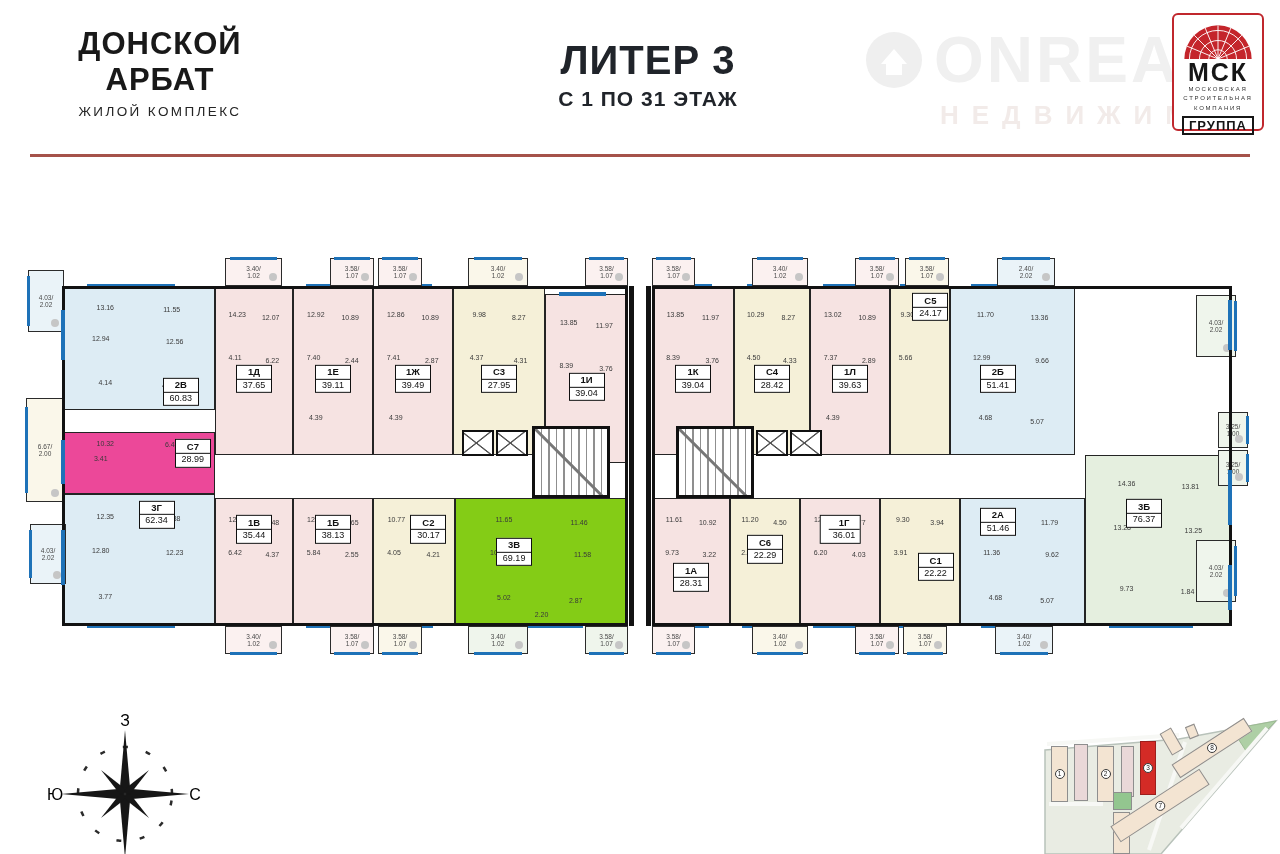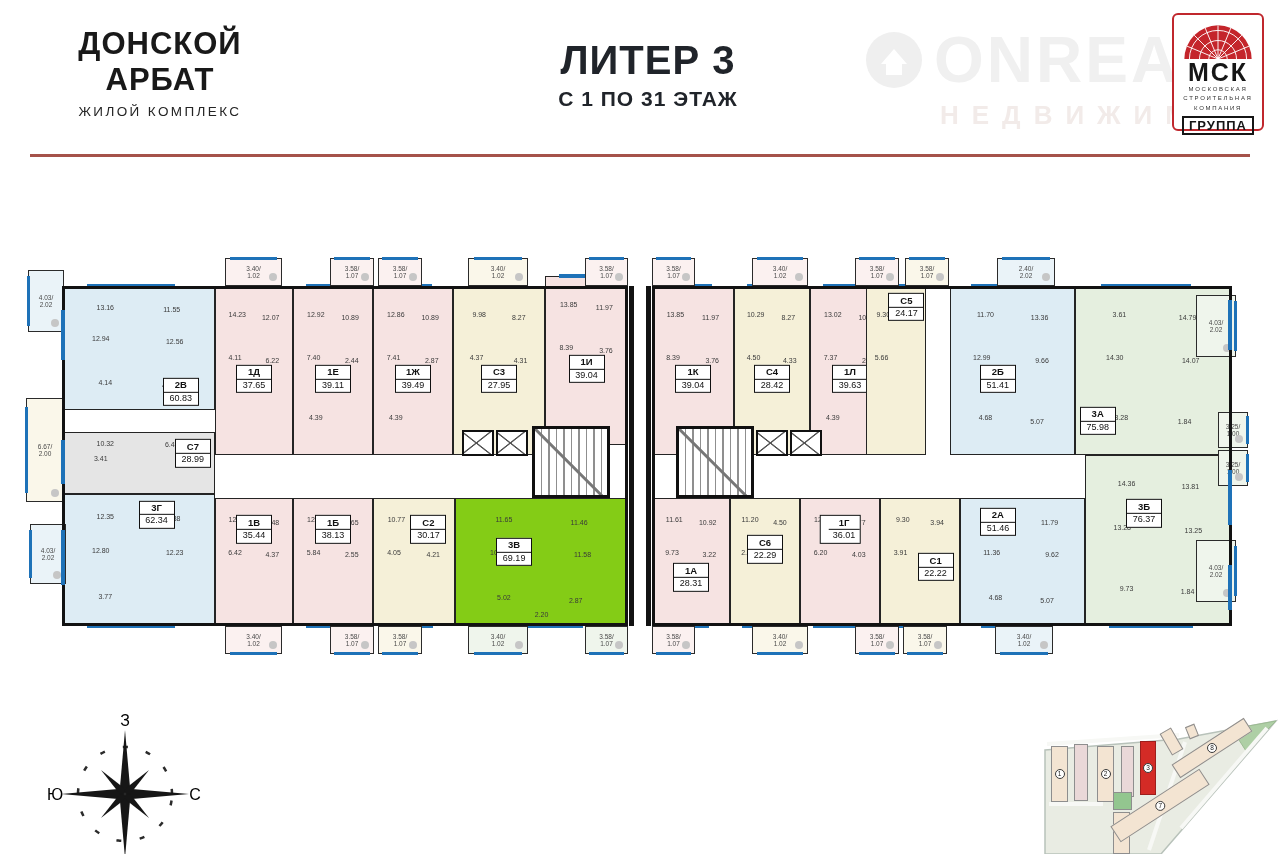--- a/index.html
+++ b/index.html
@@ -138,21 +138,21 @@
         <div class="room" style="left: 72%; top: 18%;">11.55</div>
         <div class="room" style="left: 25%; top: 42%;">12.94</div>
         <div class="room" style="left: 74%; top: 44%;">12.56</div>
         <div class="room" style="left: 28%; top: 78%;">4.14</div>
         <div class="room" style="left: 70%; top: 80%;">4.46</div>
         <div class="apt-label" style="left: 78%; top: 86%;">
           <div class="apt-id">2В</div>
           <div class="apt-area">60.83</div>
         </div>
       </div>
-      <div class="apt" style="left: 62px; top: 432px; width: 153px; height: 62px; background: #e5e5e5; padding-left: 28px;">
+      <div class="apt" style="left: 62px; top: 432px; width: 153px; height: 62px; background: #ec4899; padding-left: 28px;">
         <div class="room" style="left: 28%; top: 16%;">10.32</div>
         <div class="room" style="left: 72%; top: 18%;">6.42</div>
         <div class="room" style="left: 25%; top: 42%;">3.41</div>
         <div class="apt-label" style="left: 86%; top: 34%;">
           <div class="apt-id">С7</div>
           <div class="apt-area">28.99</div>
         </div>
       </div>
       <div class="apt" style="left: 62px; top: 494px; width: 153px; height: 132px; background: rgb(221, 236, 244);">
         <div class="wstrip" style="left: 16%; width: 58%; bottom: -3px;"></div>
@@ -205,21 +205,21 @@
         <div class="wstrip" style="left: 16%; width: 58%; top: -3px;"></div>
         <div class="room" style="left: 28%; top: 16%;">9.98</div>
         <div class="room" style="left: 72%; top: 18%;">8.27</div>
         <div class="room" style="left: 25%; top: 42%;">4.37</div>
         <div class="room" style="left: 74%; top: 44%;">4.31</div>
         <div class="apt-label" style="left: 50%; top: 55%;">
           <div class="apt-id">С3</div>
           <div class="apt-area">27.95</div>
         </div>
       </div>
-      <div class="apt" style="left: 545px; top: 276px; width: 83px; height: 169px; background: rgb(246, 227, 226);">
+      <div class="apt" style="left: 545px; top: 294px; width: 83px; height: 169px; background: rgb(246, 227, 226);">
         <div class="wstrip" style="left: 16%; width: 58%; top: -3px;"></div>
         <div class="room" style="left: 28%; top: 16%;">13.85</div>
         <div class="room" style="left: 72%; top: 18%;">11.97</div>
         <div class="room" style="left: 25%; top: 42%;">8.39</div>
         <div class="room" style="left: 74%; top: 44%;">3.76</div>
         <div class="apt-label" style="left: 50%; top: 55%;">
           <div class="apt-id">1И</div>
           <div class="apt-area">39.04</div>
         </div>
       </div>
@@ -297,54 +297,41 @@
         <div class="room" style="left: 28%; top: 16%;">13.02</div>
         <div class="room" style="left: 72%; top: 18%;">10.89</div>
         <div class="room" style="left: 25%; top: 42%;">7.37</div>
         <div class="room" style="left: 74%; top: 44%;">2.89</div>
         <div class="room" style="left: 28%; top: 78%;">4.39</div>
         <div class="apt-label" style="left: 50%; top: 55%;">
           <div class="apt-id">1Л</div>
           <div class="apt-area">39.63</div>
         </div>
       </div>
-      <div class="apt" style="left: 866px; top: 286px; width: 60px; height: 169px; background: rgb(245, 240, 216);">
+      <div class="apt" style="left: 890px; top: 286px; width: 60px; height: 169px; background: rgb(245, 240, 216);">
         <div class="wstrip" style="left: 16%; width: 58%; top: -3px;"></div>
         <div class="room" style="left: 28%; top: 16%;">9.30</div>
         <div class="room" style="left: 72%; top: 18%;">3.75</div>
         <div class="room" style="left: 25%; top: 42%;">5.66</div>
         <div class="apt-label" style="left: 68%; top: 12%;">
           <div class="apt-id">С5</div>
           <div class="apt-area">24.17</div>
         </div>
       </div>
       <div class="apt" style="left: 950px; top: 286px; width: 125px; height: 169px; background: rgb(221, 236, 244);">
         <div class="wstrip" style="left: 16%; width: 58%; top: -3px;"></div>
         <div class="room" style="left: 28%; top: 16%;">11.70</div>
         <div class="room" style="left: 72%; top: 18%;">13.36</div>
         <div class="room" style="left: 25%; top: 42%;">12.99</div>
         <div class="room" style="left: 74%; top: 44%;">9.66</div>
         <div class="room" style="left: 28%; top: 78%;">4.68</div>
         <div class="room" style="left: 70%; top: 80%;">5.07</div>
         <div class="apt-label" style="left: 38%; top: 55%;">
           <div class="apt-id">2Б</div>
           <div class="apt-area">51.41</div>
-        </div>
-      </div>
-      <div class="apt" style="left: 1075px; top: 286px; width: 157px; height: 169px; background: rgb(229, 239, 223);">
-        <div class="wstrip" style="left: 16%; width: 58%; top: -3px;"></div>
-        <div class="room" style="left: 28%; top: 16%;">3.61</div>
-        <div class="room" style="left: 72%; top: 18%;">14.79</div>
-        <div class="room" style="left: 25%; top: 42%;">14.30</div>
-        <div class="room" style="left: 74%; top: 44%;">14.07</div>
-        <div class="room" style="left: 28%; top: 78%;">13.28</div>
-        <div class="room" style="left: 70%; top: 80%;">1.84</div>
-        <div class="apt-label" style="left: 14%; top: 80%;">
-          <div class="apt-id">3А</div>
-          <div class="apt-area">75.98</div>
         </div>
       </div>
       <div class="apt" style="left: 652px; top: 498px; width: 78px; height: 128px; background: rgb(246, 227, 226);">
         <div class="wstrip" style="left: 16%; width: 58%; bottom: -3px;"></div>
         <div class="room" style="left: 28%; top: 16%;">11.61</div>
         <div class="room" style="left: 72%; top: 18%;">10.92</div>
         <div class="room" style="left: 25%; top: 42%;">9.73</div>
         <div class="room" style="left: 74%; top: 44%;">3.22</div>
         <div class="apt-label" style="left: 50%; top: 24%; margin-top: 48px;">
           <div class="apt-id">1А</div>

